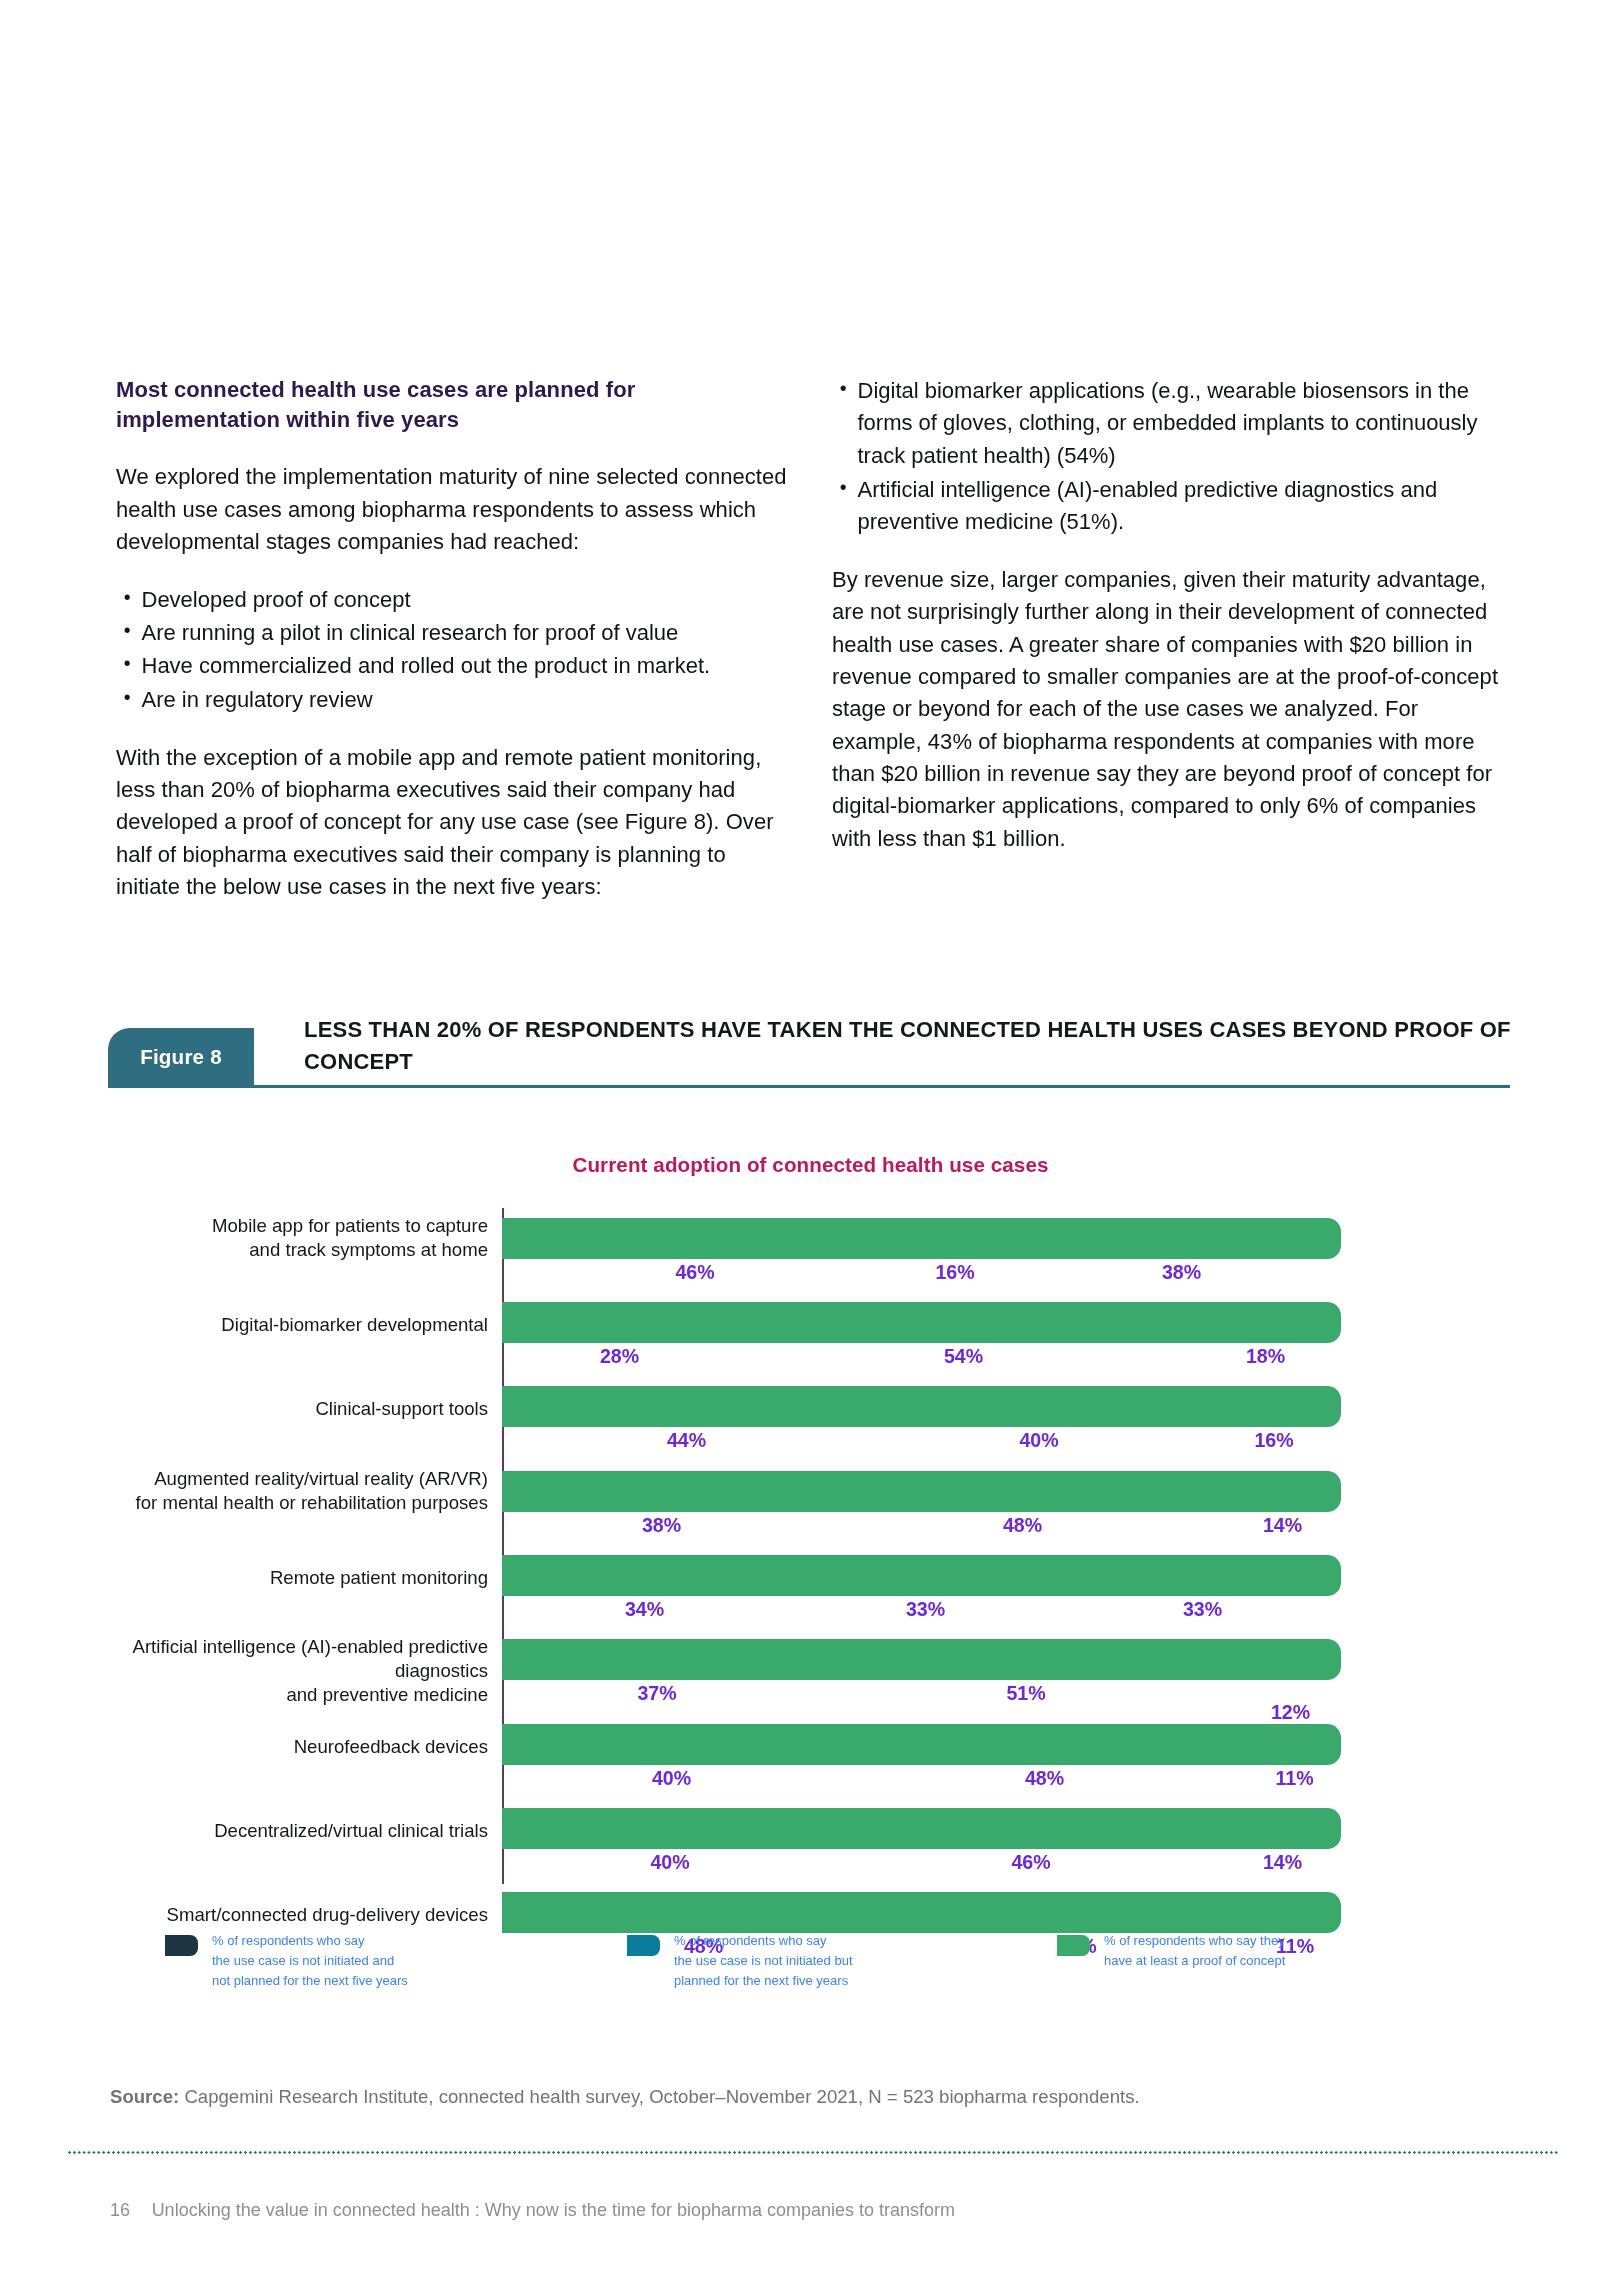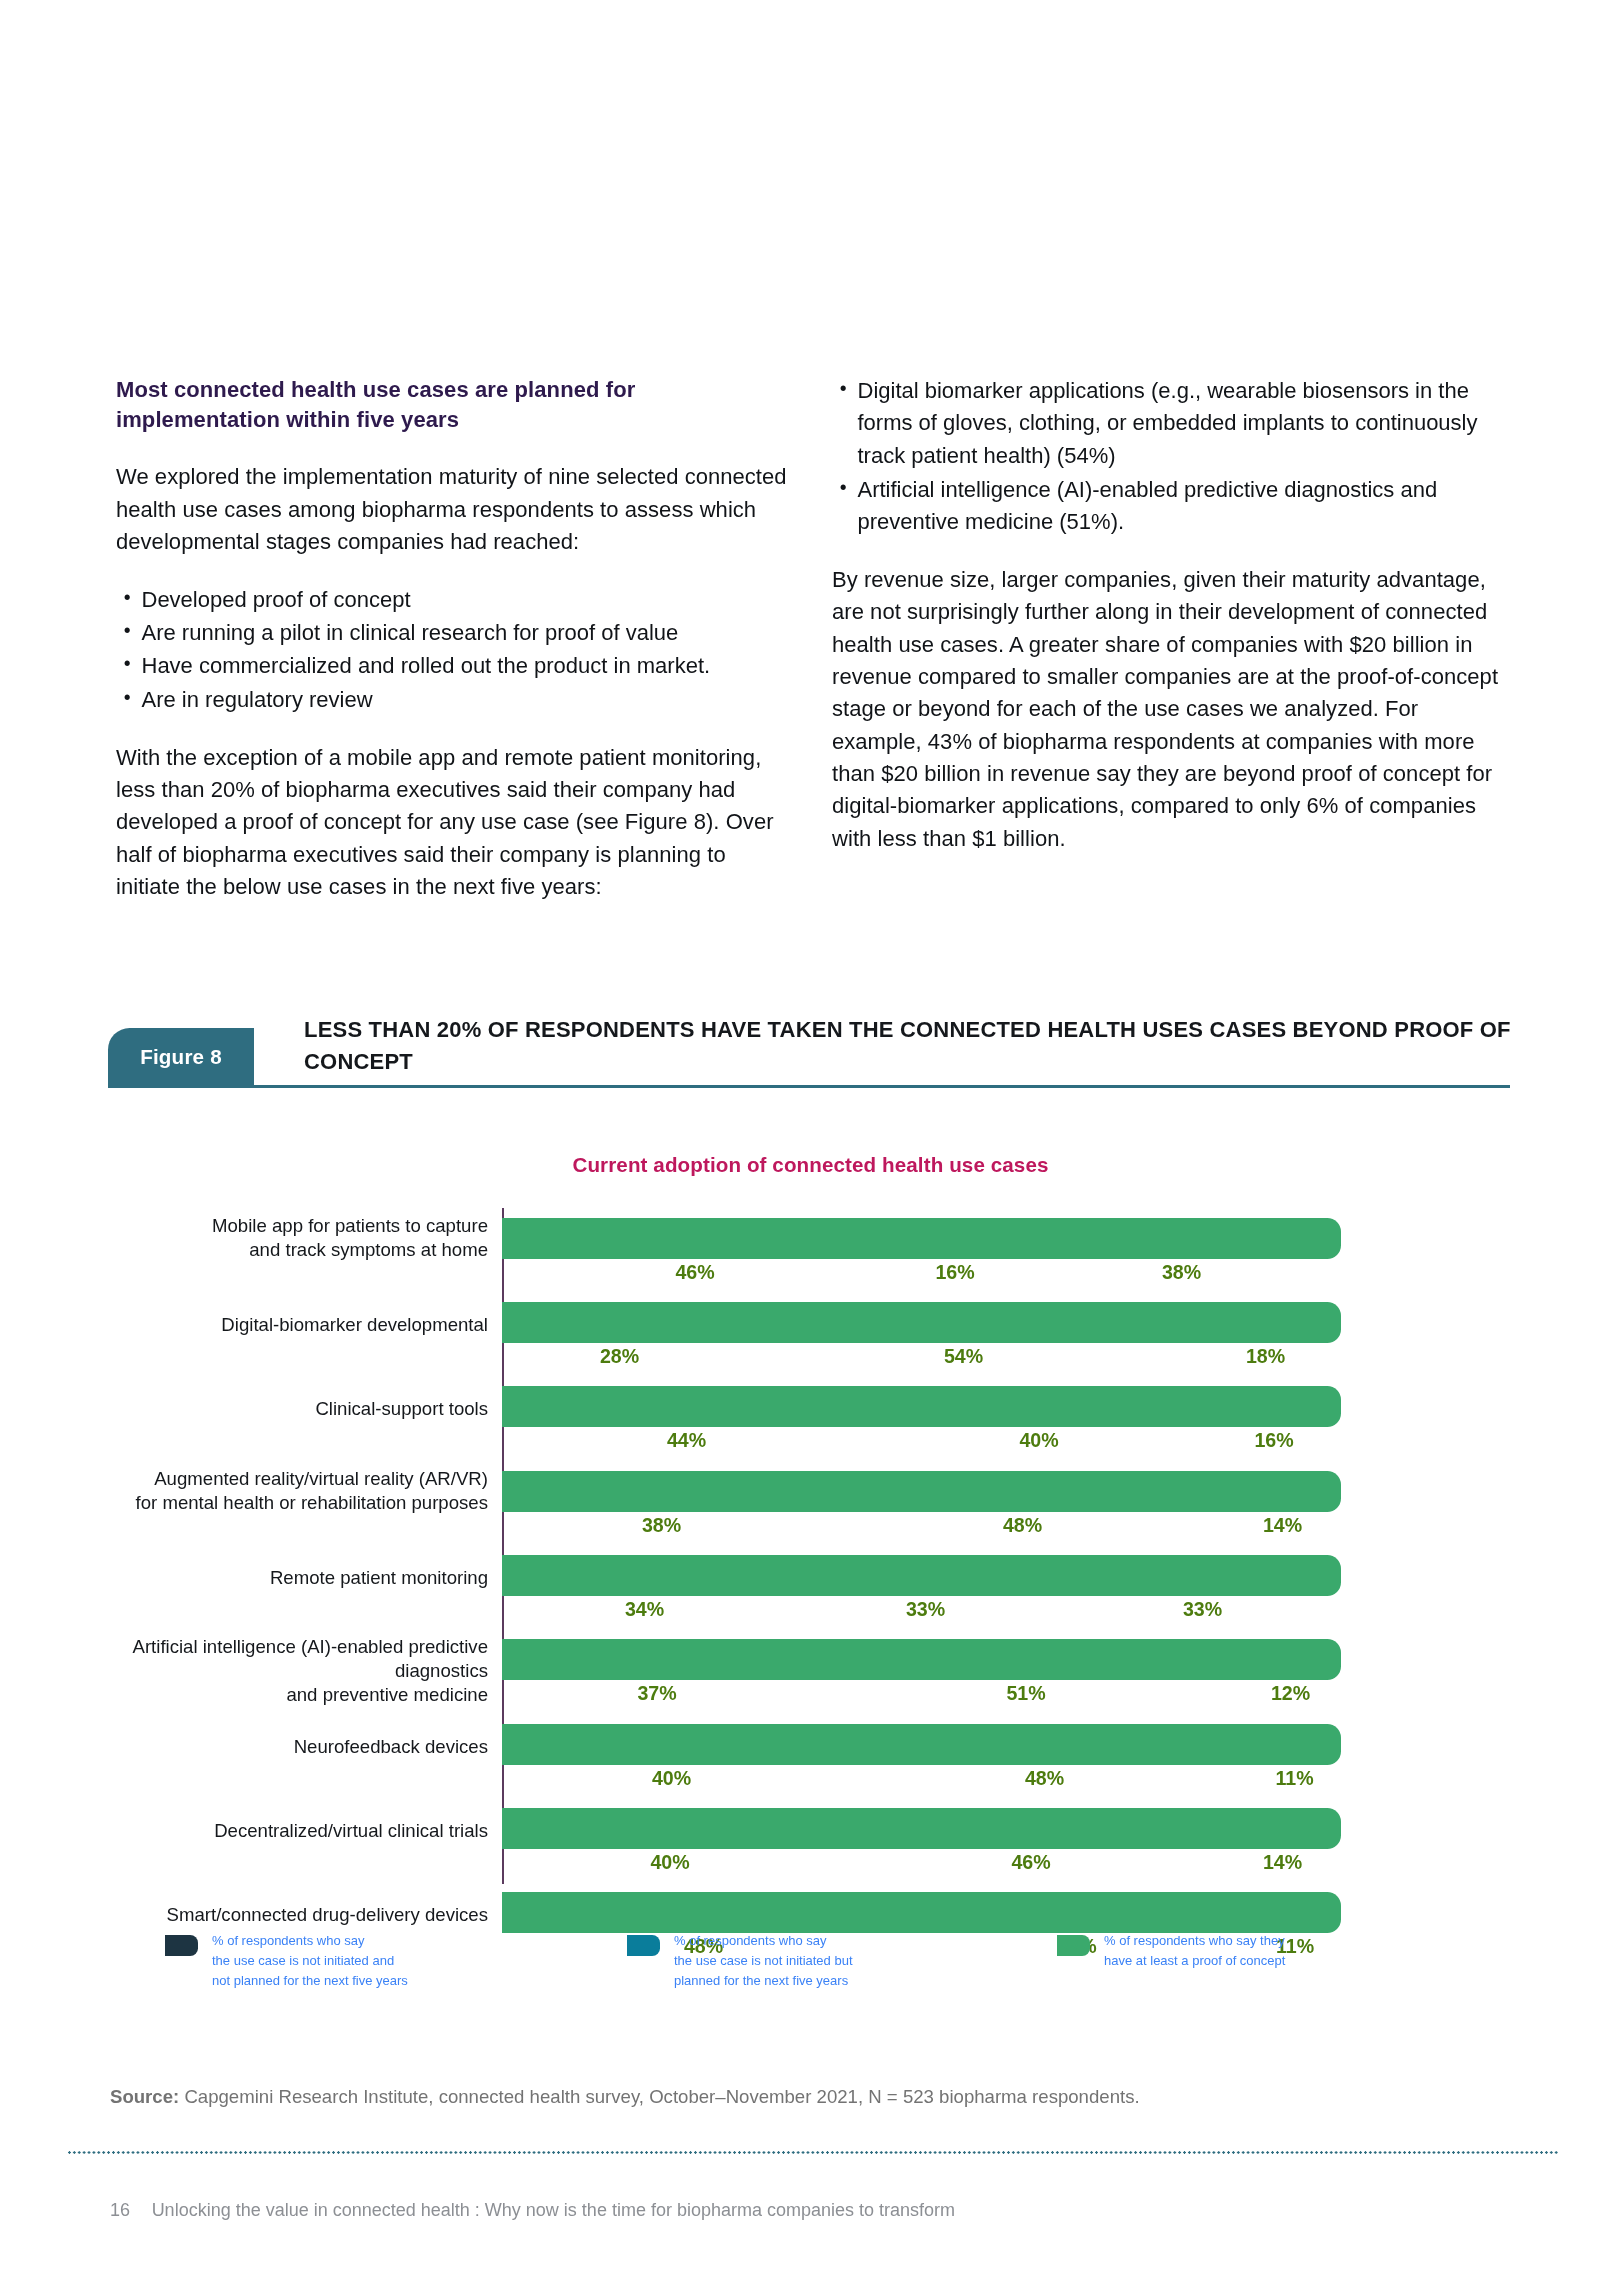--- a/index.html
+++ b/index.html
@@ -72,21 +72,21 @@
 
   .bars{position:absolute;left:502px;top:0;height:41px;width:839px;}
   .seg{position:absolute;top:0;height:41px;}
   .seg.s0{background:#1d3442;border-top-right-radius:13.7px;border-bottom-right-radius:13.7px;}
   .seg.s1{background:#0a7d9b;border-top-right-radius:13.7px;border-bottom-right-radius:13.7px;}
   .seg.s2{background:#3aa96c;border-top-right-radius:13.7px;border-bottom-right-radius:13.7px;}
 
   .vals{position:absolute;left:502px;top:43px;height:33px;width:839px;}
   .val{
     position:absolute;top:0;text-align:center;
-    font-size:19.6px;font-weight:bold;color:#4d7c0f;
+    font-size:19.6px;font-weight:bold;color:#6d28d9;
   }
 
   
   .legend{position:absolute;left:0;top:1931px;width:1621px;height:108px;}
   .lg{position:absolute;top:0;}
   .lg .sw{
     position:absolute;left:0;top:3.9px;width:33px;height:21.6px;
     border-top-right-radius:7.8px;border-bottom-right-radius:7.8px;
   }
   .lg .txt{
@@ -222,21 +222,21 @@
         <div class="row" style="top: 431px;">
           <div class="row-label two"><span>Artificial intelligence (AI)-enabled predictive diagnostics</span><br><span>and preventive medicine</span></div>
           <div class="bars">
             <div class="seg s2" style="left: 0px; width: 839px; background: rgb(58, 169, 108); z-index: 3;"></div>
             <div class="seg s1" style="left: 0px; width: 738px; background: rgb(10, 125, 155); z-index: 2;"></div>
             <div class="seg s0" style="left: 0px; width: 310px; background: rgb(29, 52, 66); z-index: 1;"></div>
           </div>
           <div class="vals">
             <div class="val" style="left: 0px; width: 310px;">37%</div>
             <div class="val" style="left: 310px; width: 428px;">51%</div>
-            <div class="val" style="left: 738px; width: 101px;">12%</div>
+            <div class="val" style="left: 738px; width: 101px; margin-top: 19px;">12%</div>
           </div>
         </div>
         <div class="row" style="top: 516px;">
           <div class="row-label one"><span>Neurofeedback devices</span></div>
           <div class="bars">
             <div class="seg s2" style="left: 0px; width: 839px; background: rgb(58, 169, 108); z-index: 3;"></div>
             <div class="seg s1" style="left: 0px; width: 746px; background: rgb(10, 125, 155); z-index: 2;"></div>
             <div class="seg s0" style="left: 0px; width: 339px; background: rgb(29, 52, 66); z-index: 1;"></div>
           </div>
           <div class="vals">

